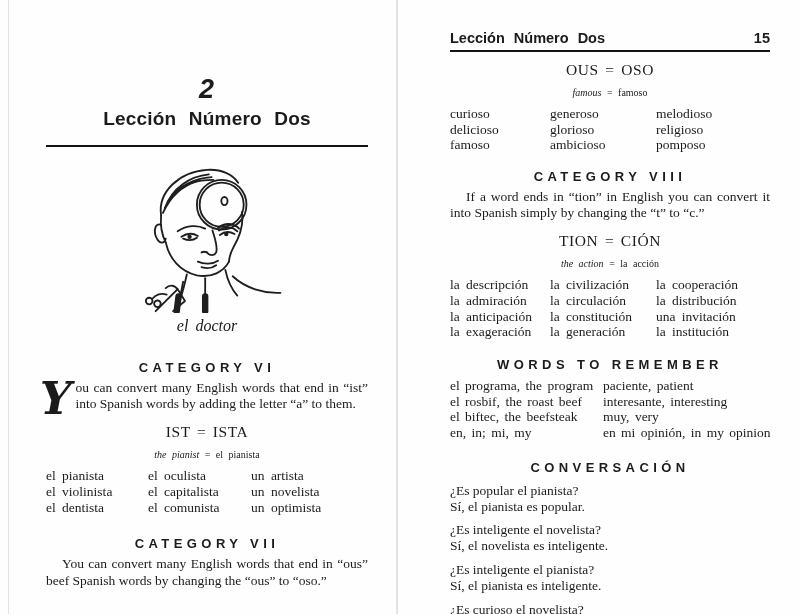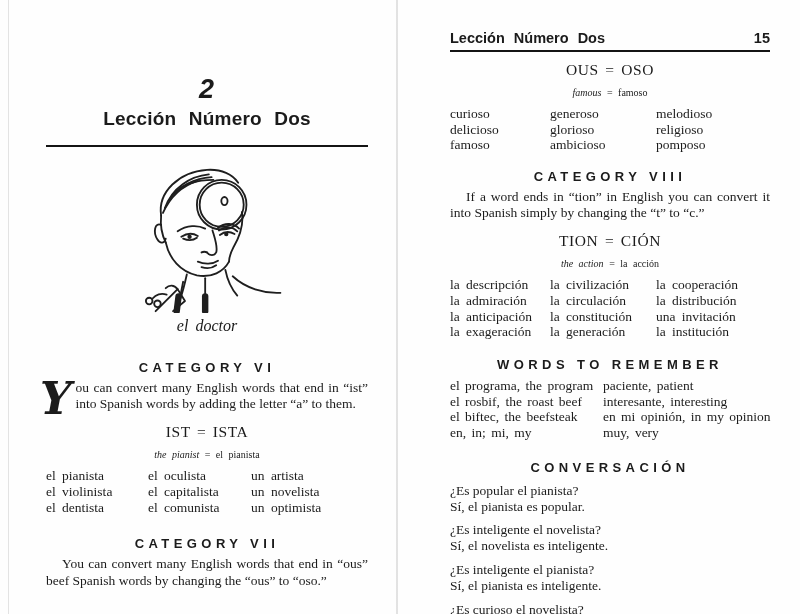--- a/index.html
+++ b/index.html
@@ -230,22 +230,22 @@
     <div class="vocab-grid">
       <div class="vocab-col">
         <div><span>el programa, </span><span class="it">the program</span><span></span><span class="it"></span></div>
         <div><span>el rosbif, </span><span class="it">the roast beef</span><span></span><span class="it"></span></div>
         <div><span>el biftec, </span><span class="it">the beefsteak</span><span></span><span class="it"></span></div>
         <div><span>en, </span><span class="it">in</span><span>; mi, </span><span class="it">my</span></div>
       </div>
       <div class="vocab-col">
         <div><span>paciente, </span><span class="it">patient</span><span></span><span class="it"></span></div>
         <div><span>interesante, </span><span class="it">interesting</span><span></span><span class="it"></span></div>
+        <div><span>muy, </span><span class="it">very</span><span></span><span class="it"></span></div>
         <div><span>en mi opinión, </span><span class="it">in my opinion</span><span></span><span class="it"></span></div>
-        <div><span>muy, </span><span class="it">very</span><span></span><span class="it"></span></div>
       </div>
     </div>
 
     <div class="category-heading conv-heading">CONVERSACIÓN</div>
     <div class="conversation">
       <div class="conv-pair">
         <div>¿Es popular el pianista?</div>
         <div>Sí, el pianista es popular.</div>
       </div>
       <div class="conv-pair">

